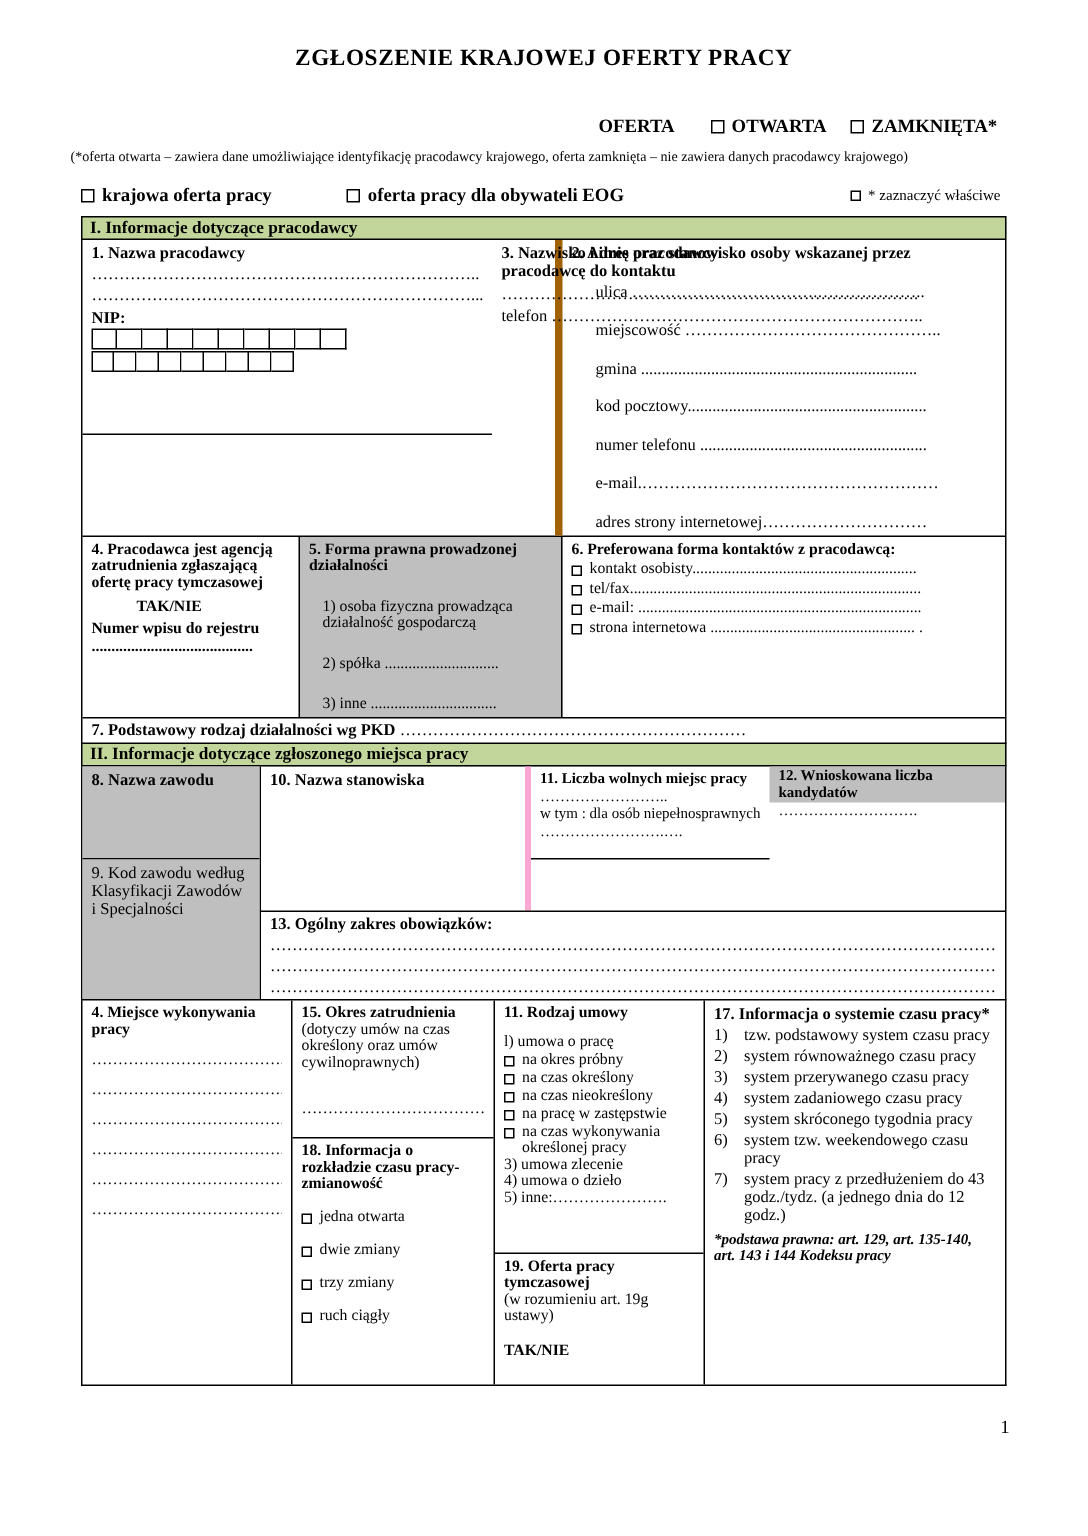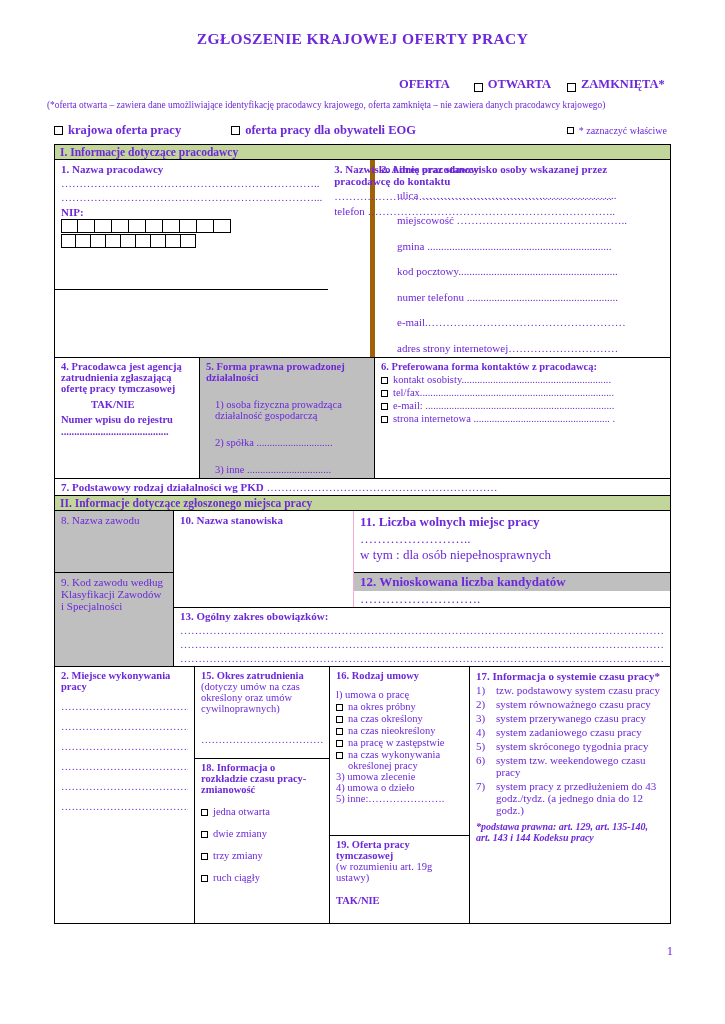--- a/index.html
+++ b/index.html
@@ -1,23 +1,23 @@
 <!DOCTYPE html>
 <html><head>
 <meta charset="utf-8">
 <style>
   *{margin:0;padding:0;box-sizing:border-box}
   body{background:#ffffff}
-  .page{position:relative;width:725px;height:1024px;background:#fff;color:#6d28d9;
+  .page{position:relative;width:725px;height:1024px;background:#fff;color:#000000;
         font-family:"Liberation Serif",serif;overflow:hidden}
   .content{position:absolute;left:54px;top:0;width:617px}
   .bold{font-weight:bold}
   .fill{white-space:nowrap;overflow:hidden}
   .title{margin-top:30px;text-align:center;font-size:15.5px;font-weight:bold;letter-spacing:.4px}
-  .offer-line{margin-top:29px;margin-left:345px;font-size:12.5px;font-weight:bold;display:flex;align-items:flex-end;white-space:nowrap}
+  .offer-line{margin-top:29px;margin-left:345px;font-size:12.5px;font-weight:bold;display:flex;align-items:center;white-space:nowrap}
   .offer-line .lbl{margin-right:24px}
   .cb{display:inline-block;flex:0 0 auto;width:7px;height:7px;border:1px solid #000;margin-right:5px}
   .cb-lg{width:9px;height:9px}
   .offer-gap{margin-left:16px}
   .footnote{margin-top:8px;margin-left:-7px;font-size:9.4px;white-space:nowrap}
   .type-line{margin-top:13px;font-size:12.5px;font-weight:bold;display:flex;align-items:center}
   .type-eog{margin-left:50px}
   .type-mark{margin-left:auto;margin-right:4px;display:flex;align-items:center;font-weight:normal;font-size:10px}
   .sec-header{background:#c2d69b;border:1px solid #000;font-weight:bold;font-size:11.5px;padding:1px 5px;margin-top:6px}
   .attached{margin-top:0;border-top:none}
@@ -42,26 +42,26 @@
   .taknie{margin:5px 0 4px 30px}
   .regline{margin-top:1px}
   .cell5{width:175px;border-right:1px solid #000;background:#bfbfbf;font-size:10.5px}
   .lf-item{padding-left:9px;margin-top:16px}
   .cell6{flex:1;font-size:10.5px}
   .cbline{display:flex;align-items:flex-start;margin-top:2px}
   .cbline .cb{margin-top:3px}
   .cell7{border-top:1px solid #000;padding:2px 6px;white-space:nowrap;overflow:hidden}
   .t2top{display:flex}
   .t2col1{width:140px;border-right:1px solid #000;display:flex;flex-direction:column;font-size:11px}
-  .cell8{height:62px;border-bottom:1px solid #000;background:#bfbfbf;font-weight:normal}
+  .cell8{height:62px;border-bottom:1px solid #000;background:#bfbfbf;font-weight:bold}
   .cell9{flex:1;background:#bfbfbf;font-weight:normal}
   .t2rest{flex:1;display:flex;flex-direction:column}
   .t2row1{display:flex;height:96px}
-  .cell10{width:180px;border-right:1px solid #f9a8d4;font-weight:bold}
-  .t2col3{flex:1;display:flex;flex-direction:column;font-size:13px}
+  .cell10{width:180px;border-right:4px solid #f9a8d4;font-weight:bold}
+  .t2col3{flex:1;display:flex;flex-direction:row;font-size:10px}
   .cell11{height:62px;border-bottom:1px solid #000}
   .cell11 .fill{margin-top:1px}
   .cell12{flex:1}
   .cell12bar{background:#bfbfbf;font-weight:bold;padding:1px 6px}
   .cell12fill{padding:0 6px}
   .cell13{border-top:1px solid #000;padding:2px 6px}
   .cell13 .fill{margin-top:2px;font-size:11px}
   .t3{display:flex;border:1px solid #000;border-top:none;font-size:10.5px;height:257px}
   .t3c1{width:140px;border-right:1px solid #000}
   .c14{margin-top:9px}
@@ -241,21 +241,21 @@
             <div class="fill">……………………………………………………………………………………………………………………</div>
             <div class="fill">……………………………………………………………………………………………………………………</div>
           </div>
         </div>
       </div>
     </div>
 
     <div class="t3">
 
       <div class="t3c1 cellp">
-        <div class="bold">2. Miejsce wykonywania pracy</div>
+        <div class="bold">4. Miejsce wykonywania pracy</div>
         <div class="fill c14">………………………………..</div>
         <div class="fill c14">……………………………….</div>
         <div class="fill c14">……………………………….</div>
         <div class="fill c14">……………………………….</div>
         <div class="fill c14">……………………………….</div>
         <div class="fill c14">……………………………….</div>
       </div>
 
       <div class="t3c2">
         <div class="cell15 cellp">
@@ -279,21 +279,21 @@
           </div>
           <div class="cbline c18">
             <span class="cb"></span>
             <span>ruch ciągły</span>
           </div>
         </div>
       </div>
 
       <div class="t3c3">
         <div class="cell16 cellp">
-          <div class="bold">16. Rodzaj umowy</div>
+          <div class="bold">11. Rodzaj umowy</div>
           <div class="c16first">l) umowa o pracę</div>
           <div class="cbline">
             <span class="cb"></span>
             <span>na okres próbny</span>
           </div>
           <div class="cbline">
             <span class="cb"></span>
             <span>na czas określony</span>
           </div>
           <div class="cbline">

